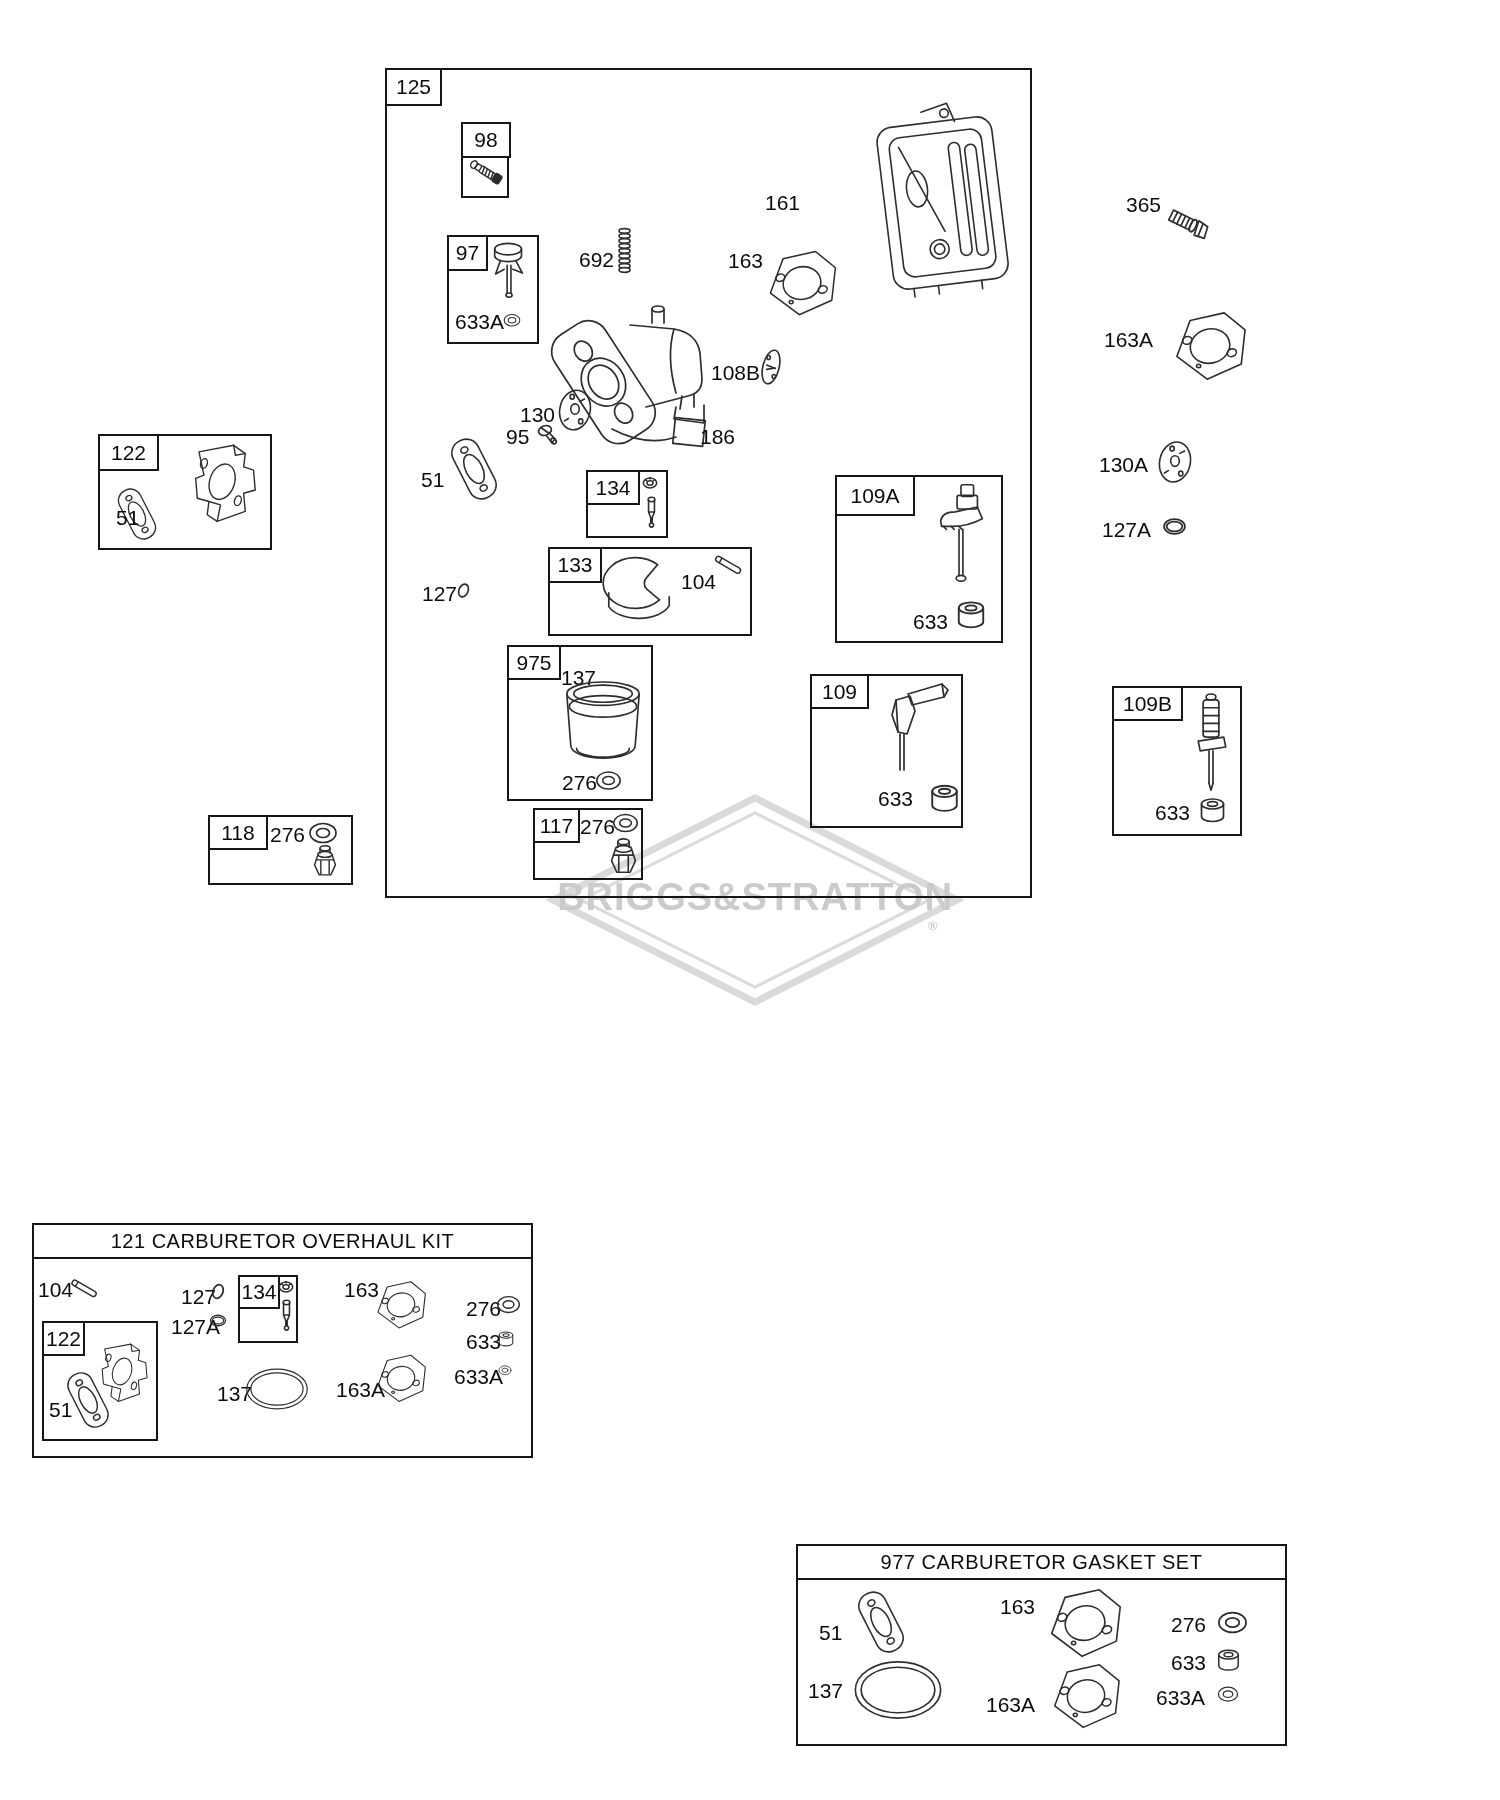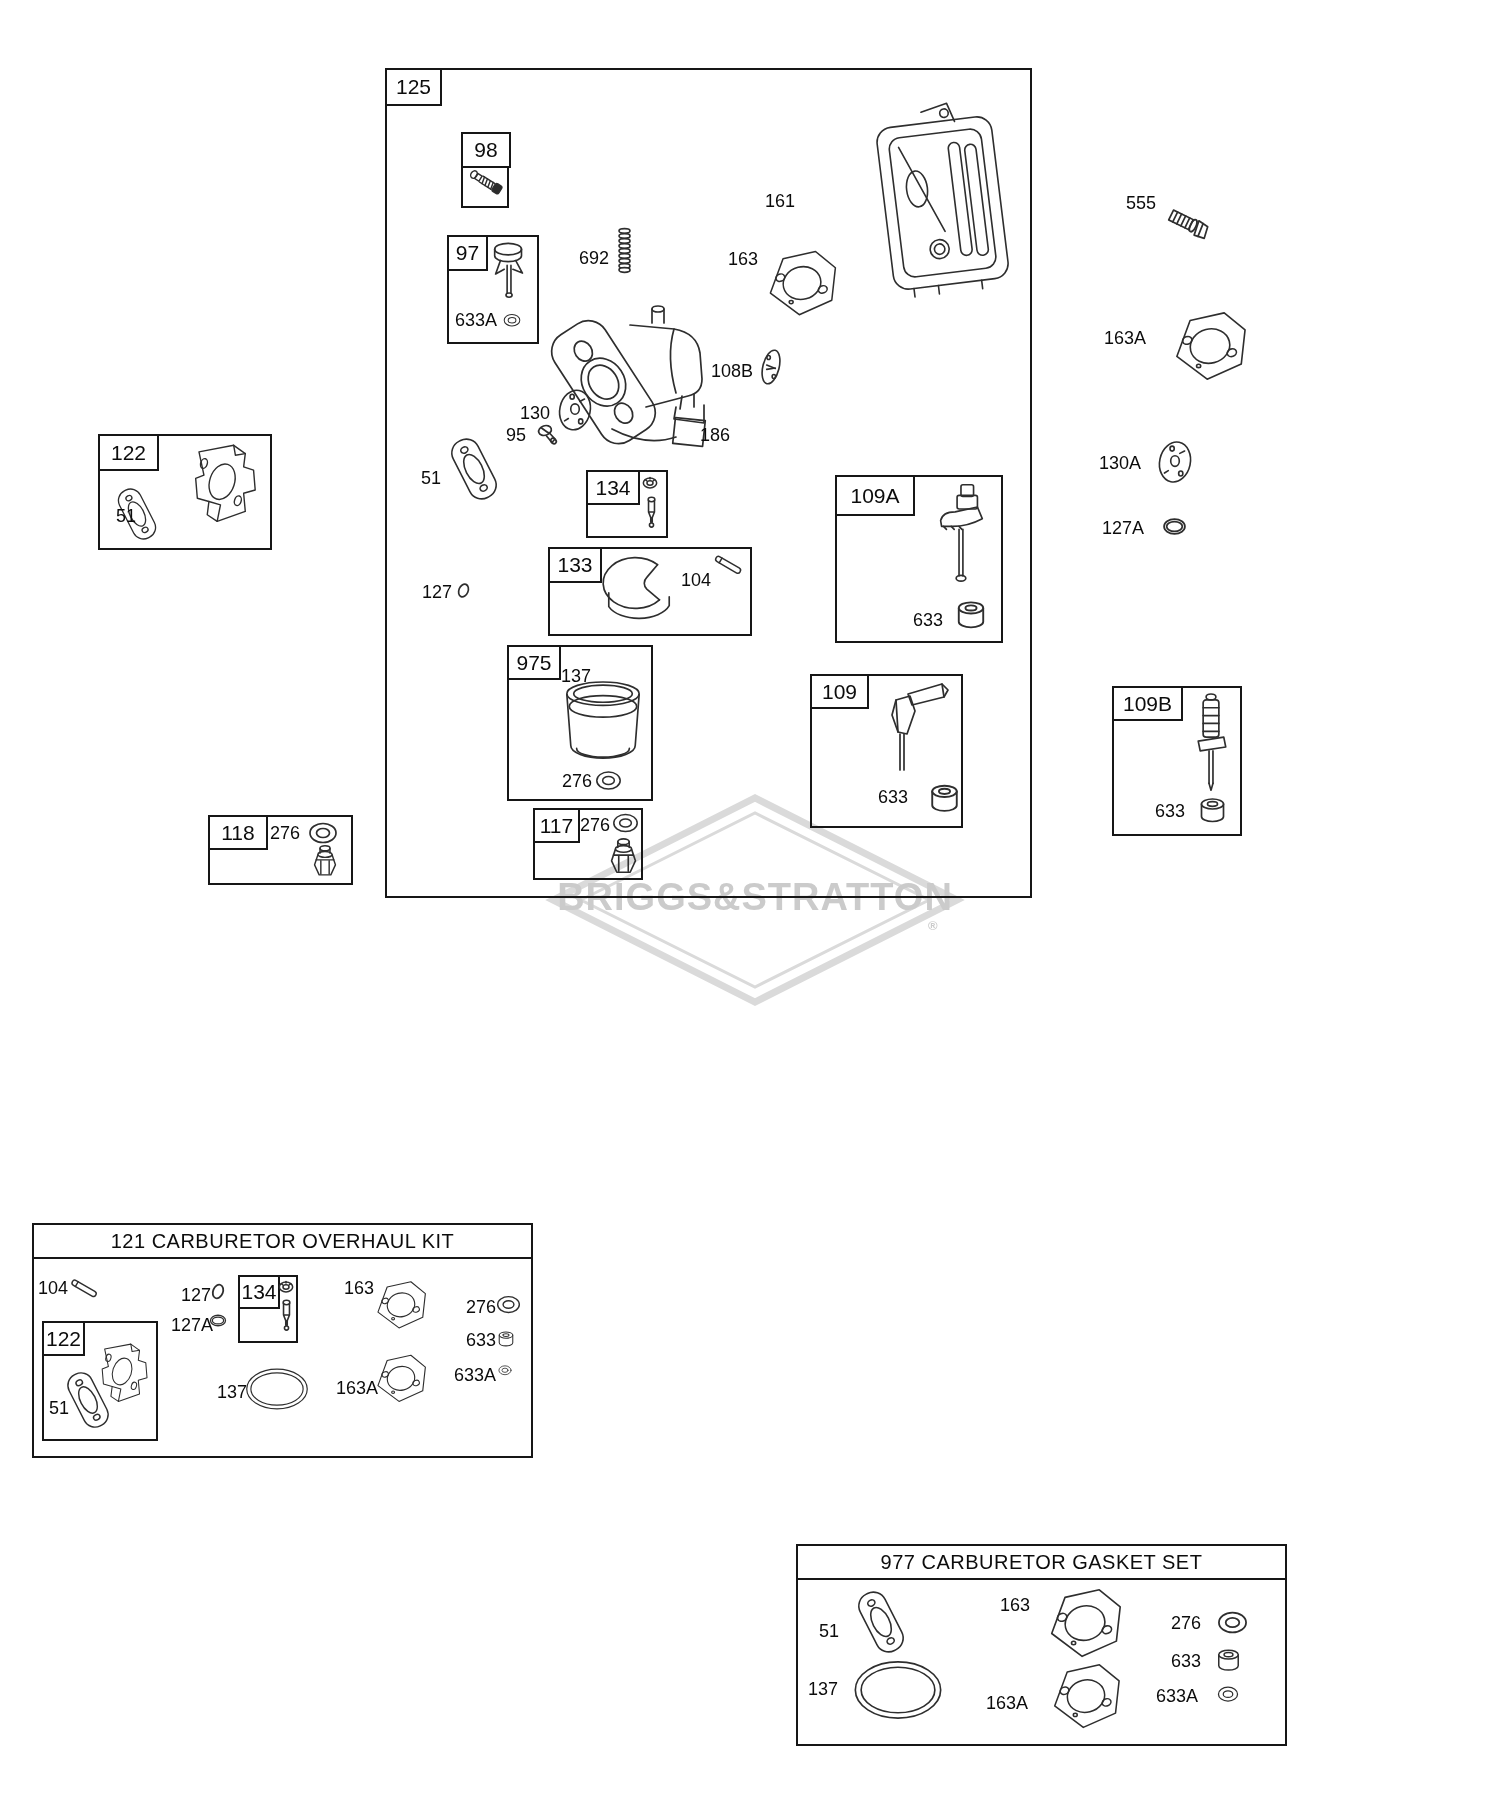--- a/index.html
+++ b/index.html
@@ -3,21 +3,21 @@
 <meta charset="utf-8">
 <style>
   html,body{margin:0;padding:0;background:#fff;}
   .canvas{position:relative;width:1500px;height:1800px;background:#fff;overflow:hidden;
           font-family:"Liberation Sans", sans-serif;color:#0c0c0c;}
   .bx{position:absolute;border:2px solid #161616;background:transparent;}
   .lb{position:absolute;left:-2px;top:-2px;border:2px solid #161616;background:#fff;
       display:flex;align-items:center;justify-content:center;font-size:21px;}
   .tbar{position:absolute;left:-2px;top:-2px;right:-2px;height:32px;border:2px solid #161616;background:#fff;
       display:flex;align-items:center;justify-content:center;font-size:20px;letter-spacing:.5px;}
-  .n{position:absolute;font-size:18px;white-space:nowrap;line-height:1;}
+  .n{position:absolute;font-size:21px;white-space:nowrap;line-height:1;}
   .ic{position:absolute;}
   svg.art{overflow:visible;display:block;}
   svg.art *{stroke:#2e2e2e;stroke-width:1.7;fill:none;stroke-linecap:round;stroke-linejoin:round;vector-effect:non-scaling-stroke;}
   .wmtext{position:absolute;left:0;right:0;top:88px;text-align:center;font-size:38px;font-weight:bold;
       color:#cbcbcb;letter-spacing:1px;}
   .wmreg{position:absolute;left:383px;top:130px;font-size:13px;color:#cbcbcb;font-weight:bold;}
   .copy{position:absolute;left:0;top:1783px;width:1500px;text-align:center;font-size:12px;font-weight:bold;color:#000;}
 </style>
 </head>
 <body>
@@ -222,21 +222,21 @@
       <polygon points="8,112 210,10 412,112 210,214" fill="none" stroke="#dadada" stroke-width="7"></polygon>
       <polygon points="36,112 210,25 384,112 210,199" fill="none" stroke="#dadada" stroke-width="3"></polygon>
     </svg>
     <div class="wmtext">BRIGGS&amp;STRATTON</div>
     <div class="wmreg">®</div>
   </div>
 
   <div class="bx" style="left:385px;top:68px;width:643px;height:826px;z-index:1">
     <div class="lb" style="width:53px;height:34px">125</div>
 
-    <div class="bx" style="left:74px;top:62px;width:44px;height:72px">
+    <div class="bx" style="left:74px;top:52px;width:44px;height:72px">
       <div class="lb" style="width:46px;height:32px">98</div>
       <div class="ic" style="left:2px;top:34px">
           <svg class="art" width="40" height="36" viewBox="0 0 46 42">
             <use href="#s98"></use>
           </svg>
         </div>
     </div>
 
     <div class="bx" style="left:60px;top:165px;width:88px;height:105px">
       <div class="lb" style="width:37px;height:32px">97</div>
@@ -430,21 +430,21 @@
           <use href="#ringS"></use>
         </svg>
       </div>
     <div class="ic" style="left:100px;top:27px">
         <svg class="art" width="30" height="35" viewBox="0 0 34 42">
           <use href="#boltS"></use>
         </svg>
       </div>
   </div>
 
-  <div class="n" style="left:1126px;top:194px">555</div>
+  <div class="n" style="left:1126px;top:194px">365</div>
   <div class="ic" style="left:1166px;top:203px">
       <svg class="art" width="44" height="46" viewBox="0 0 44 46">
         <use href="#b365"></use>
       </svg>
     </div>
 
   <div class="n" style="left:1104px;top:329px">163A</div>
   <div class="ic" style="left:1168px;top:311px">
       <svg class="art" width="84" height="72" viewBox="0 0 82 76">
         <use href="#gskA"></use>

